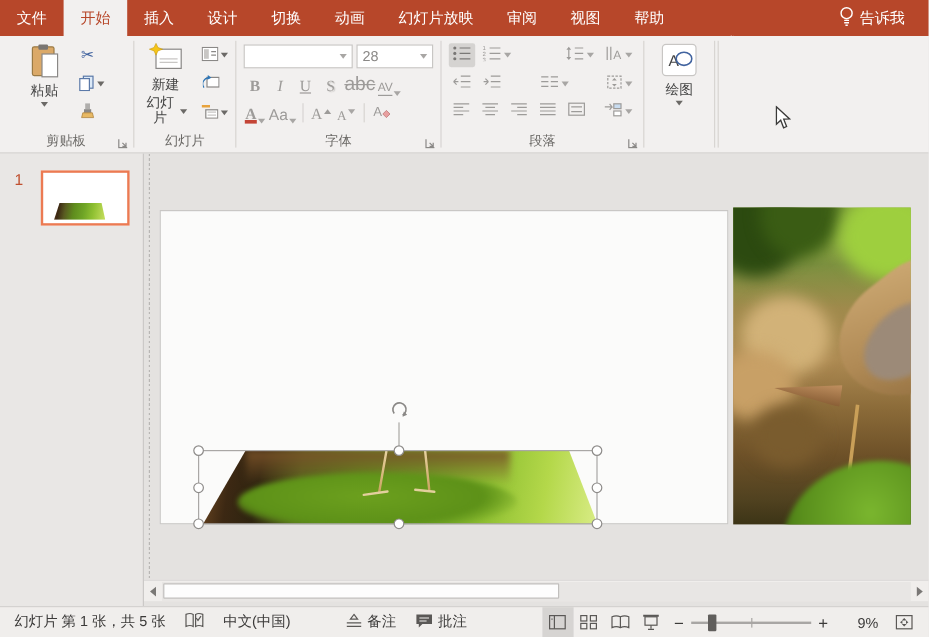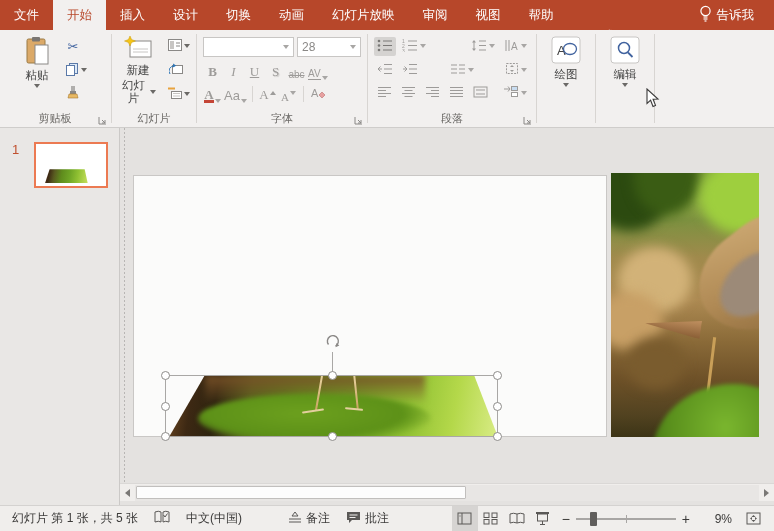--- a/index.html
+++ b/index.html
@@ -270,21 +270,21 @@
           <div class="fbtn">
               <b style="font-style:italic;font-weight:normal">I</b>
             </div>
           <div class="fbtn">
               <b style="text-decoration:underline;font-weight:normal">U</b>
             </div>
           <div class="fbtn">
               <b style="font-weight:normal;text-shadow:1px 1px 1px #C8C6C4">S</b>
             </div>
           <div class="fbtn">
-              <span style="text-decoration:line-through;font-size:10px">abc</span>
+              <span style="text-decoration:line-through;font-size:16px">abc</span>
             </div>
           <div class="fbtn">
               <span style="font-size:10px;border-bottom:1px solid #9D9B99">AV</span>
               <span class="caret dis"></span>
             </div>
         </div>
         <div class="row" style="gap:2px; height:23px;">
           <div class="fbtn">
               <b style="border-bottom:3px solid #C44536;line-height:11px">A</b>
               <span class="caret dis"></span>
@@ -503,36 +503,20 @@
               </svg>
           </span>
           <span class="bb-label">绘图</span>
           <span class="caret"></span>
         </div>
       </div>
       <div class="rg-label"></div>
     </div>
     <div class="vsep"></div>
 
-    <div class="rgroup" style="width:56px">
-      <div class="rg-content" style="justify-content:center;">
-        <div class="bigbtn">
-          <span>
-            <svg width="30" height="28" viewBox="0 0 30 28">
-                <rect x="1" y="1" width="28" height="26" rx="3" fill="#fff" stroke="#C8C6C4"></rect>
-                <circle cx="14" cy="12" r="5.5" fill="none" stroke="#41639F" stroke-width="1.5"></circle>
-                <line x1="18" y1="16.5" x2="22.5" y2="21" stroke="#41639F" stroke-width="1.8"></line>
-              </svg>
-          </span>
-          <span class="bb-label">编辑</span>
-          <span class="caret"></span>
-        </div>
-      </div>
-      <div class="rg-label"></div>
-    </div>
     <div class="vsep"></div>
   </div>
 
   <div class="sidebar">
     <span class="thumb-num">1</span>
     <div class="thumb">
       <div class="thumb-img"></div>
     </div>
   </div>
 

